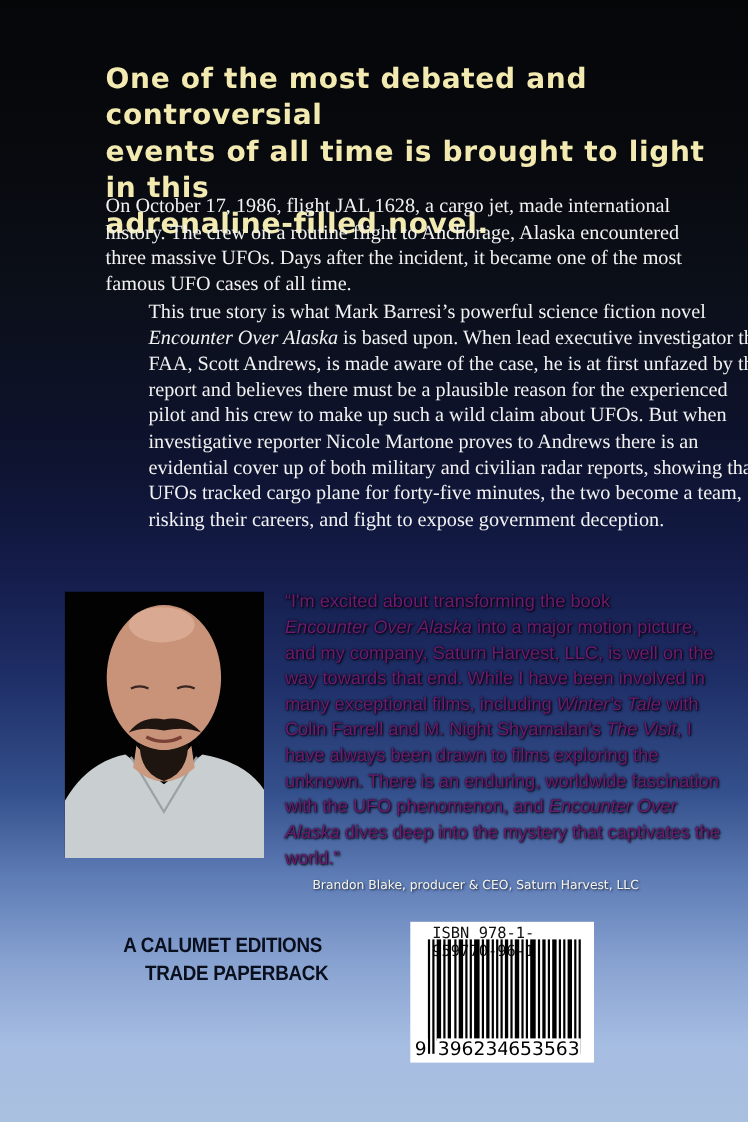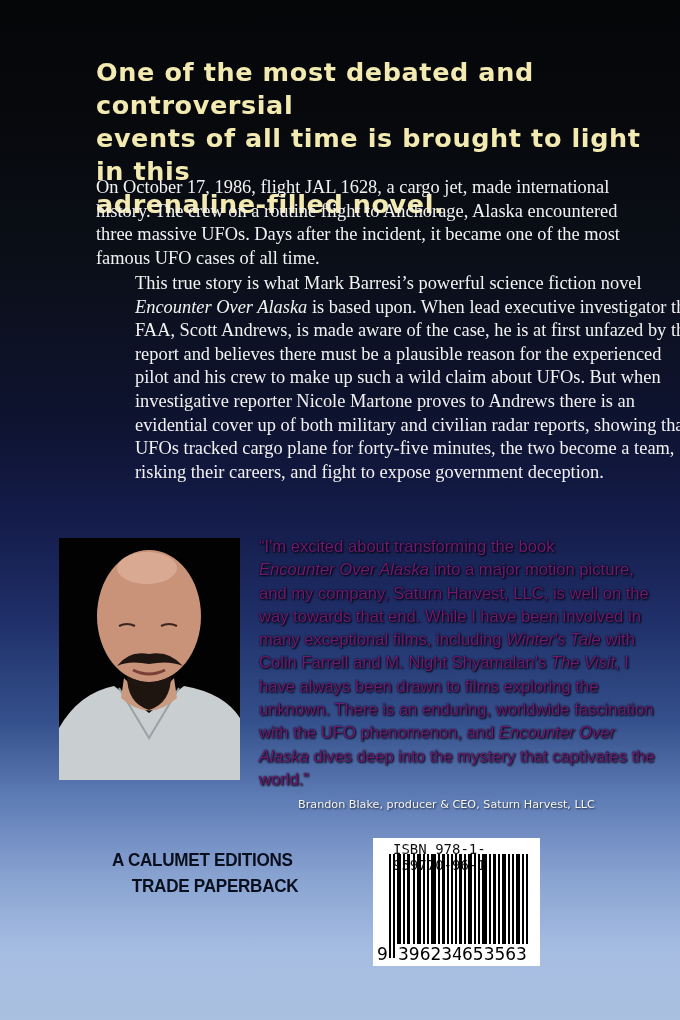--- a/index.html
+++ b/index.html
@@ -26,21 +26,21 @@
   .photo {
     position: absolute; left: 59px; top: 538px; width: 181px; height: 242px;
     background: #000; overflow: hidden;
   }
   .quote {
     position: absolute; left: 259px; top: 535px; width: 400px;
     font-family: "Liberation Sans", sans-serif; font-size: 16.6px; line-height: 23.3px;
     color: #701a75; text-shadow: 1px 1px 2px #000, 0 0 2px #000;
   }
   .attribution {
-    position: absolute; left: 298px; top: 798px;
+    position: absolute; left: 284px; top: 798px;
     font-family: "DejaVu Sans", sans-serif; font-size: 11.2px;
     color: #f5f5ea; text-shadow: 1px 1px 2px #1a2440;
   }
   .publisher {
     position: absolute; left: 112px; top: 847px;
     font-family: "Liberation Sans", sans-serif; font-weight: bold;
     font-size: 19px; line-height: 26px; color: #0a0f1e; letter-spacing: -0.3px;
     transform: scaleX(0.9); transform-origin: left top;
   }
   .publisher .l2 { padding-left: 22px; }

